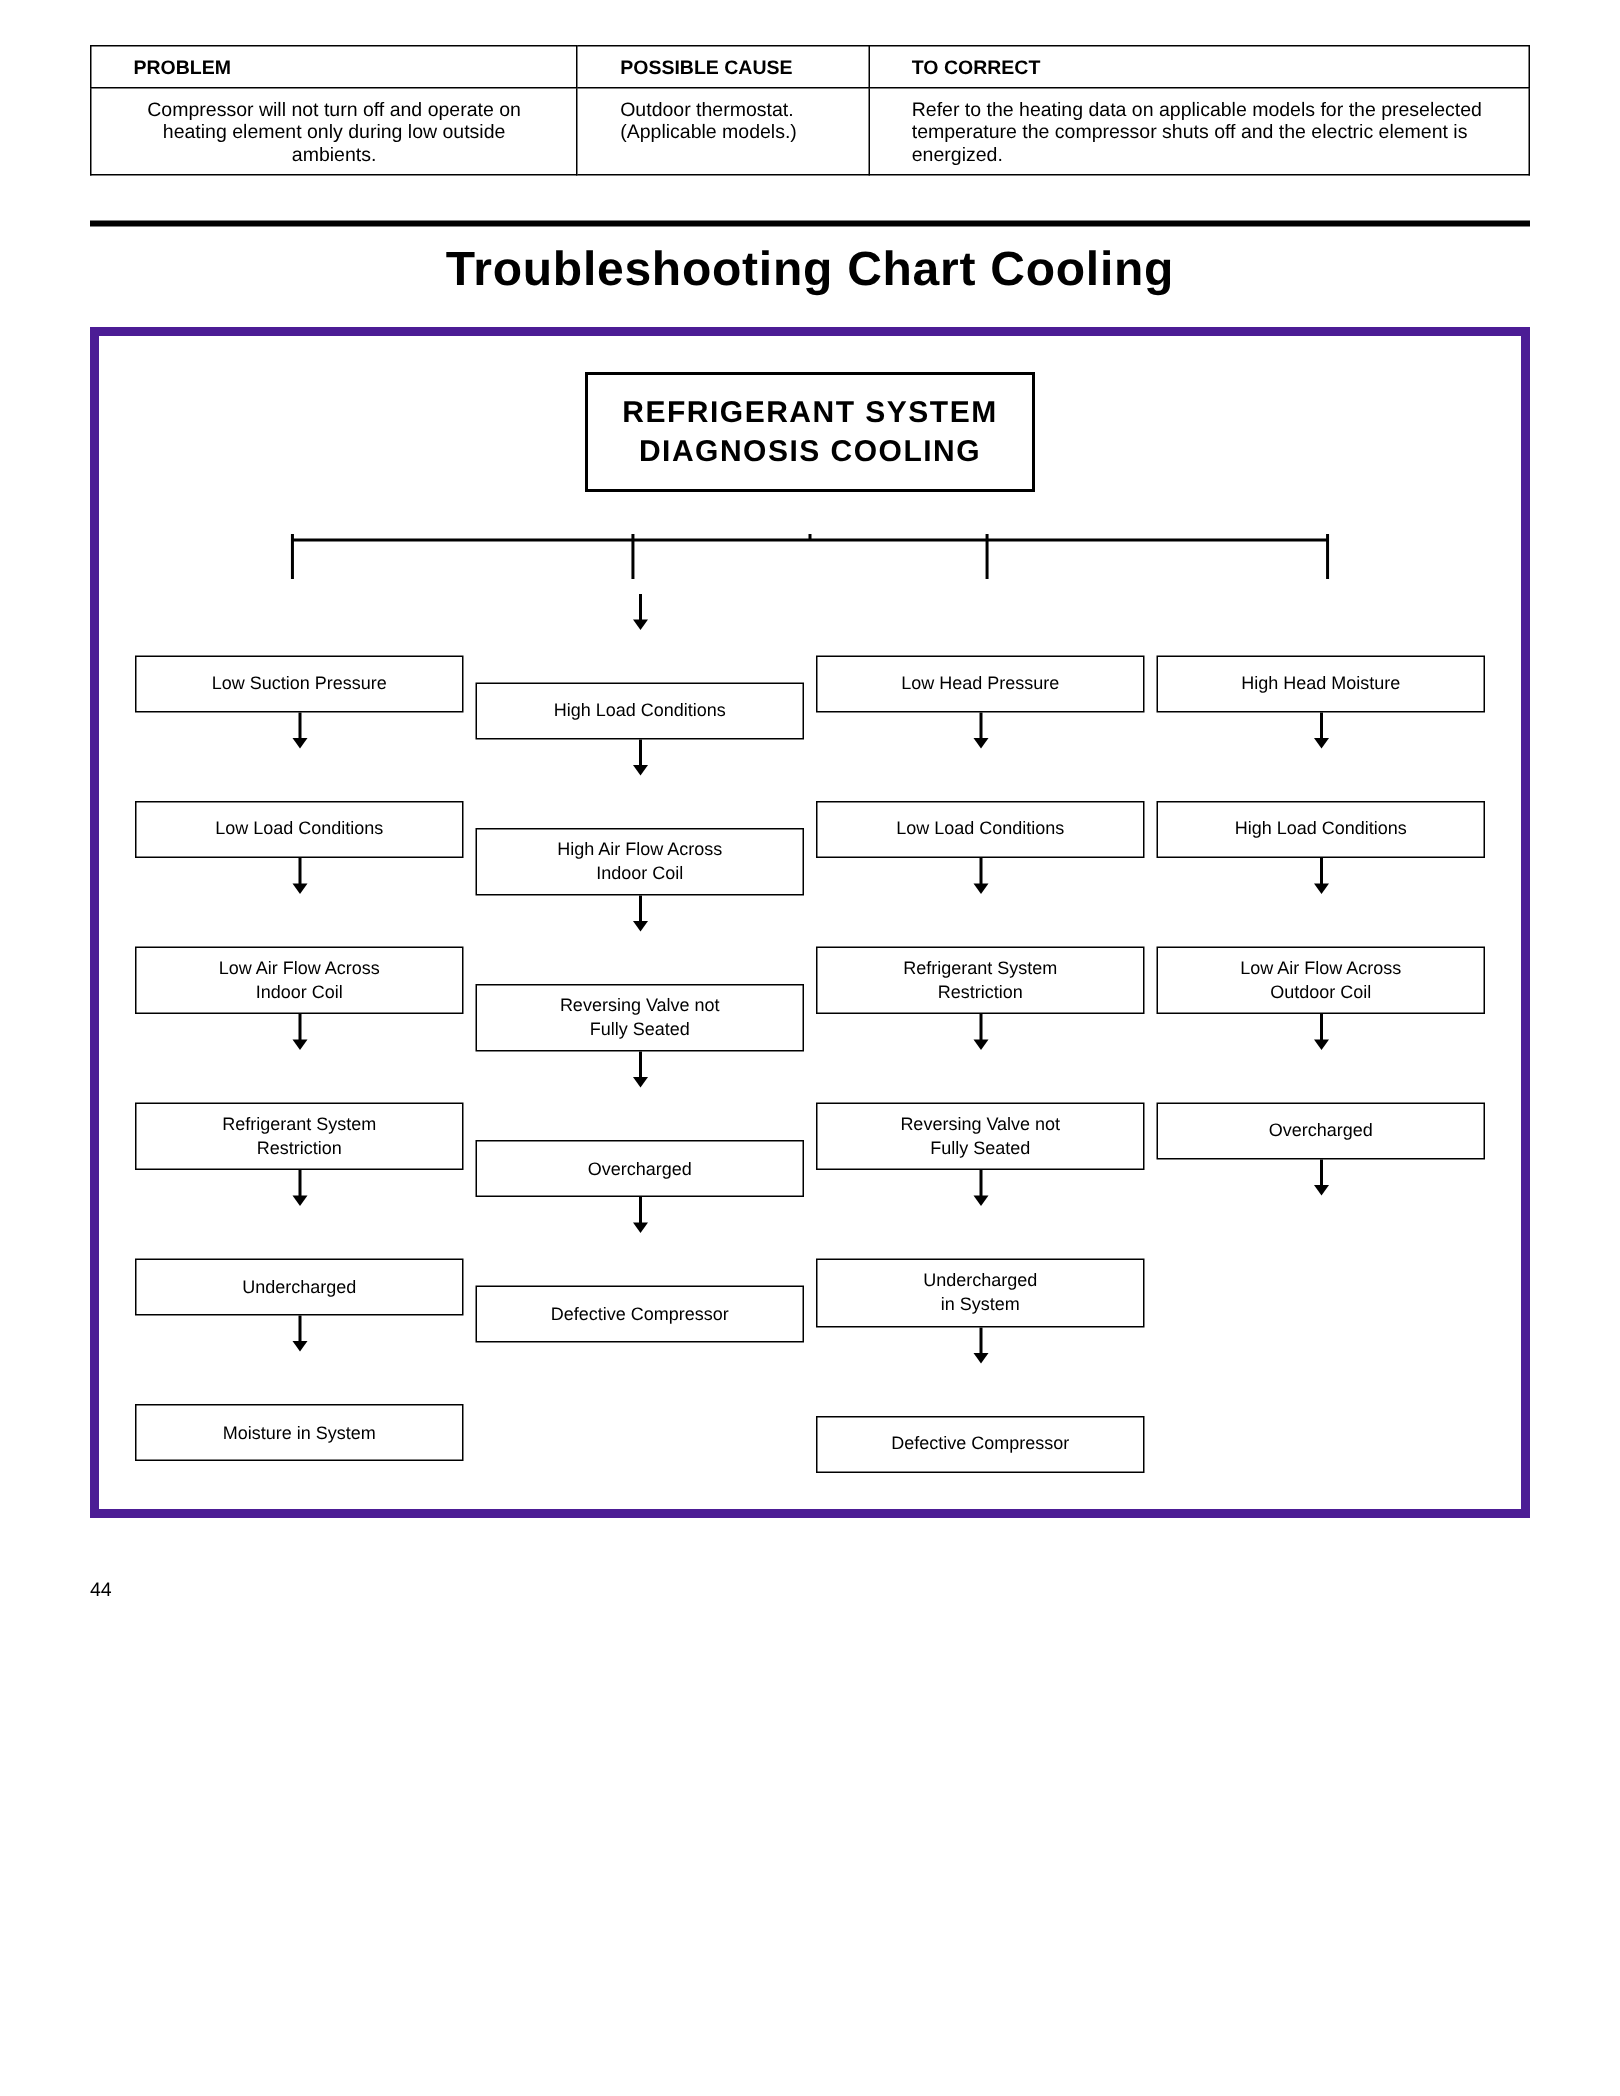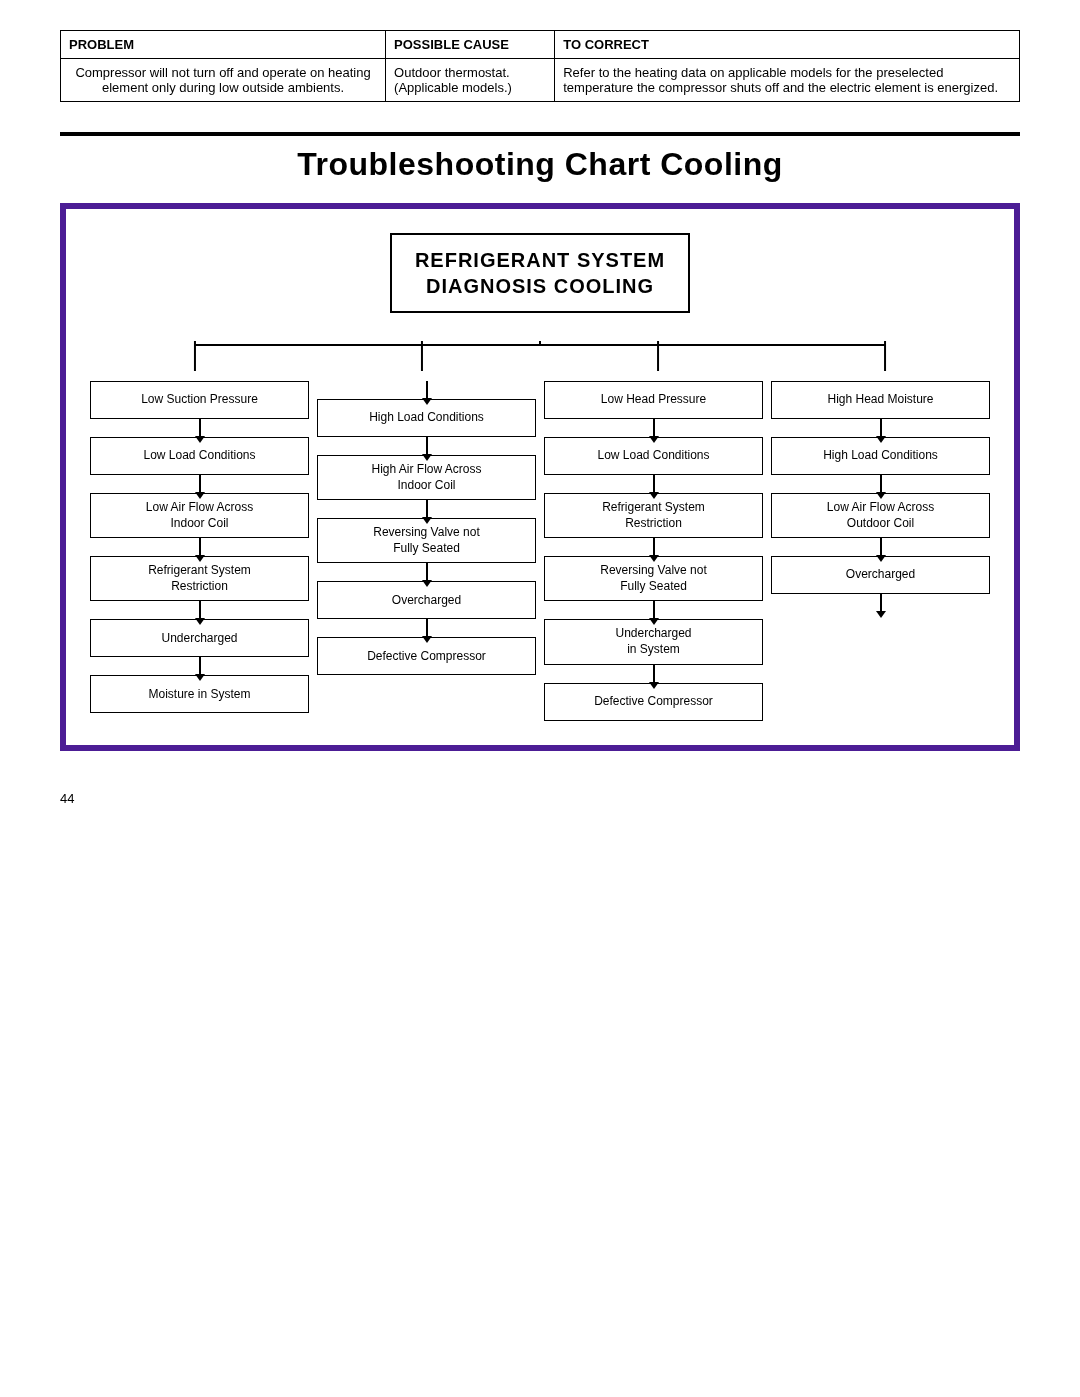--- a/index.html
+++ b/index.html
@@ -14,21 +14,21 @@
     }
 
     
     .top-table {
       width: 100%;
       border-collapse: collapse;
       margin-bottom: 30px;
     }
     .top-table th, .top-table td {
       border: 1px solid #000;
-      padding: 6px 8px;
+      padding: 6px 28px;
       vertical-align: top;
       font-size: 13px;
     }
     .top-table th {
       font-weight: bold;
       text-align: left;
       font-size: 13px;
       background: #fff;
     }
     .top-table td:first-child {
@@ -91,20 +91,21 @@
       text-align: center;
       padding: 6px 8px;
       font-size: 12px;
       line-height: 1.3;
       width: 100%;
       background: #fff;
       min-height: 38px;
       display: flex;
       align-items: center;
       justify-content: center;
+      margin-top: 41px;
     }
 
     .flow-arrow {
       width: 2px;
       height: 18px;
       background: #000;
       position: relative;
       margin: 0 auto;
     }
     .flow-arrow::after {

